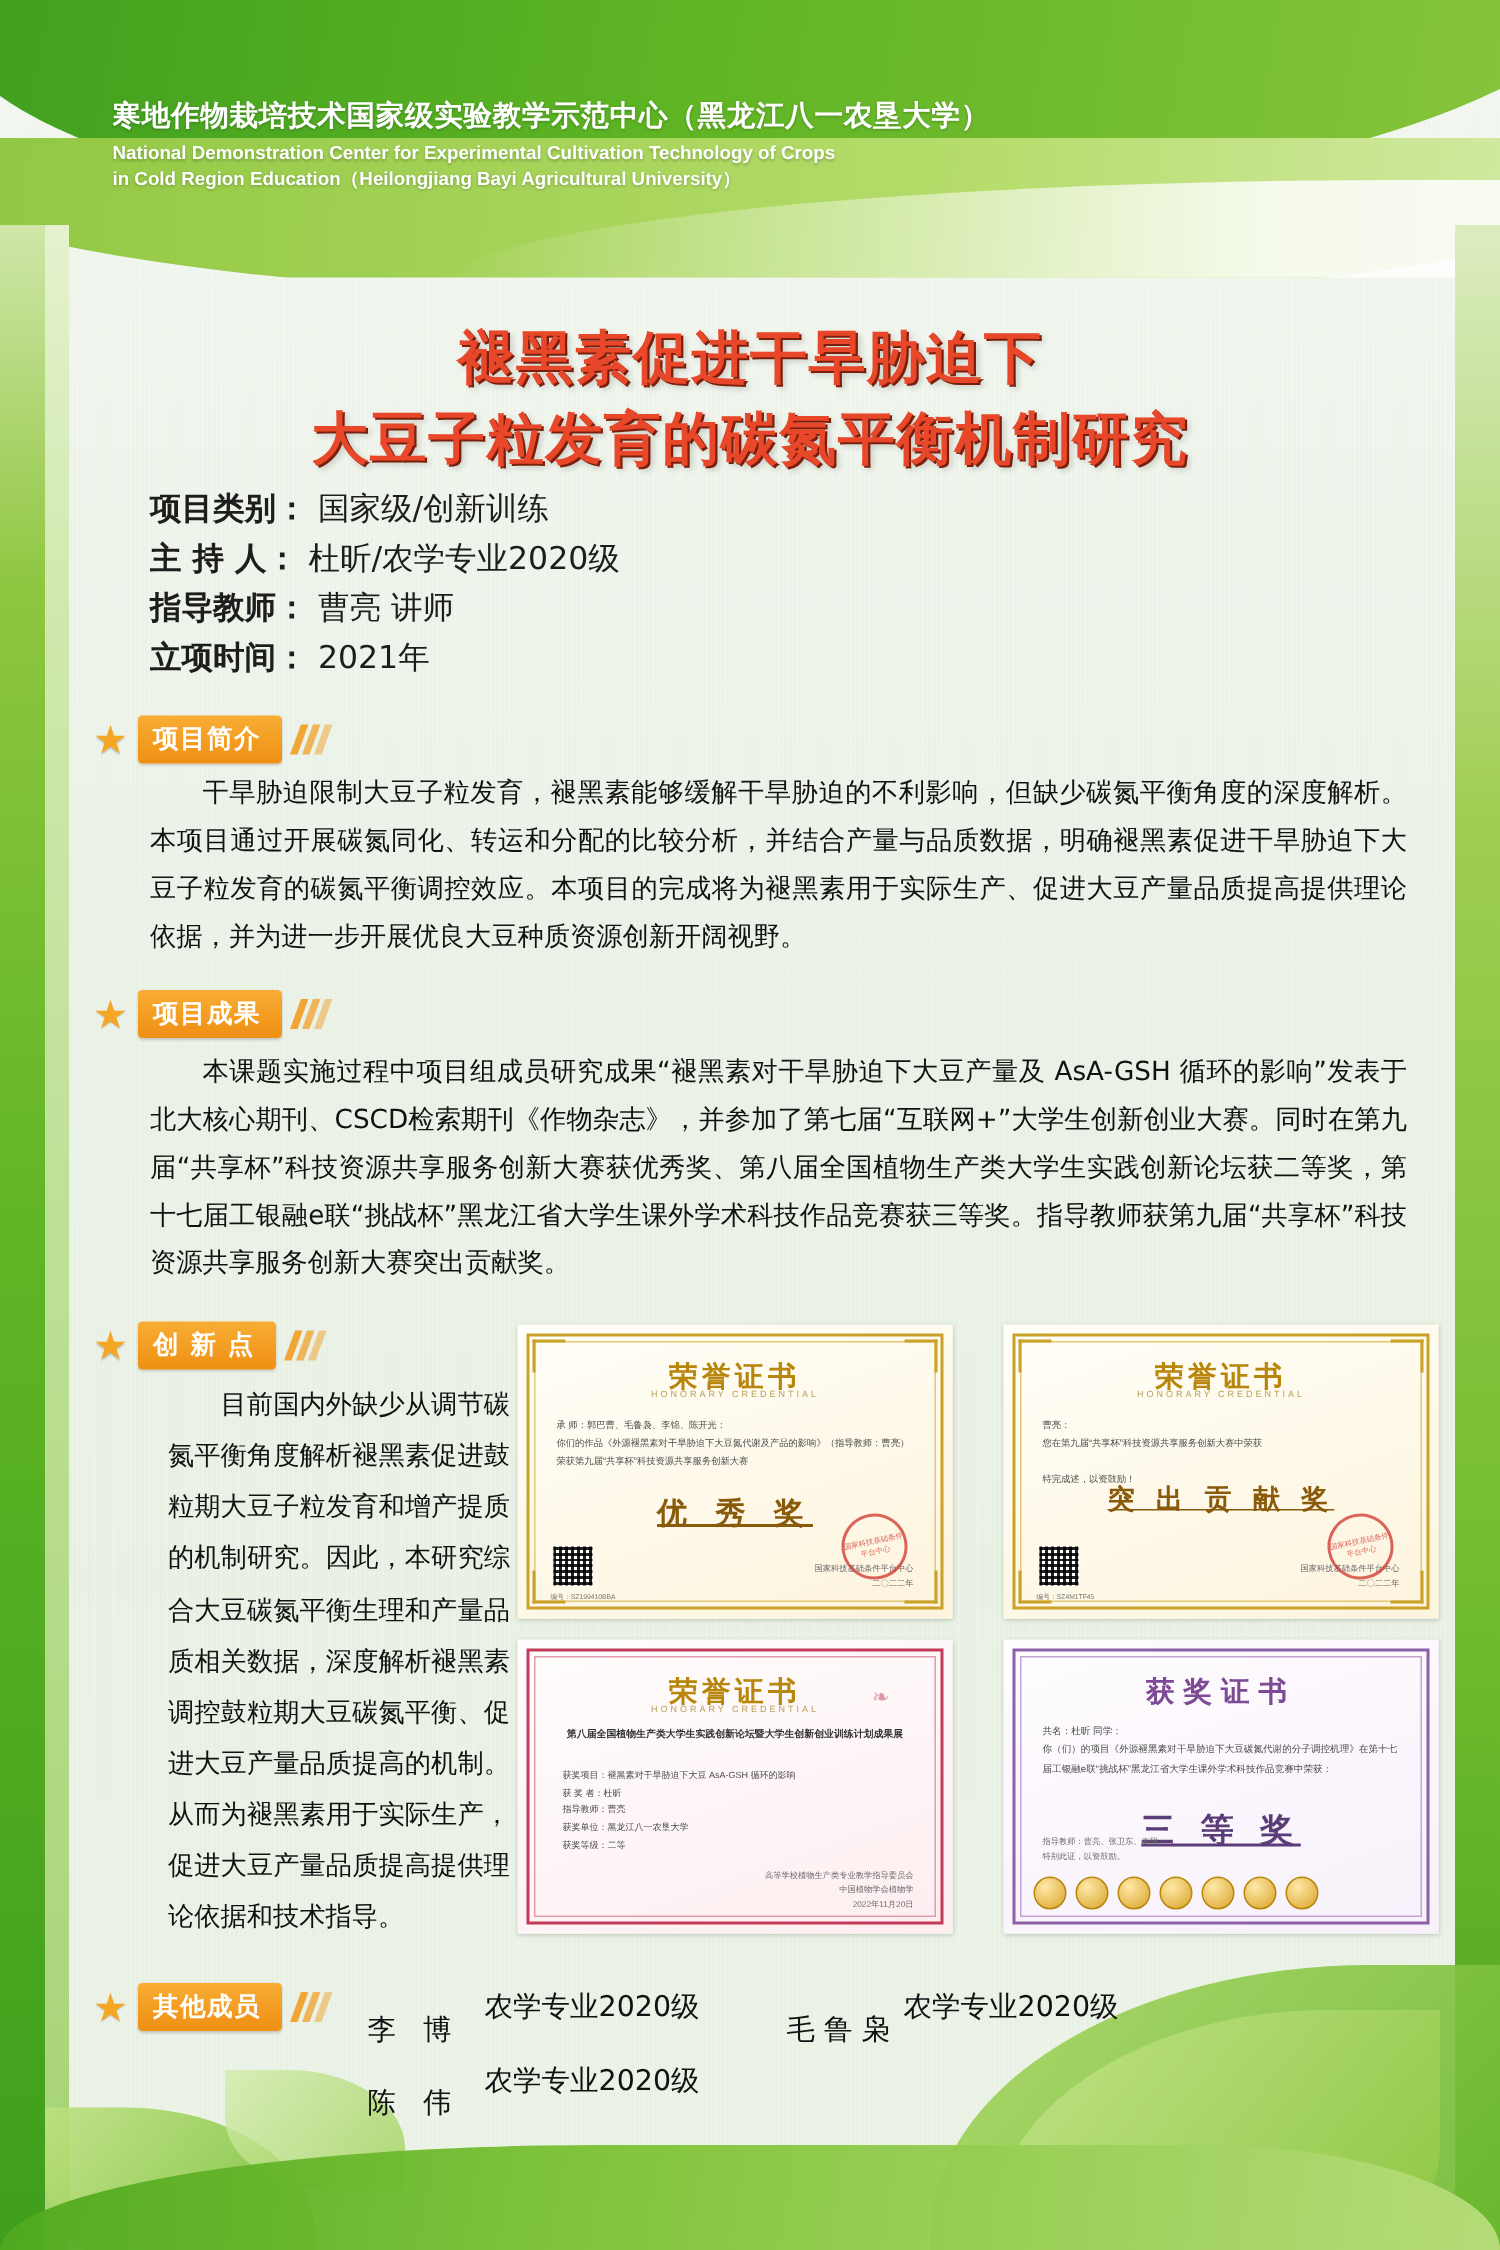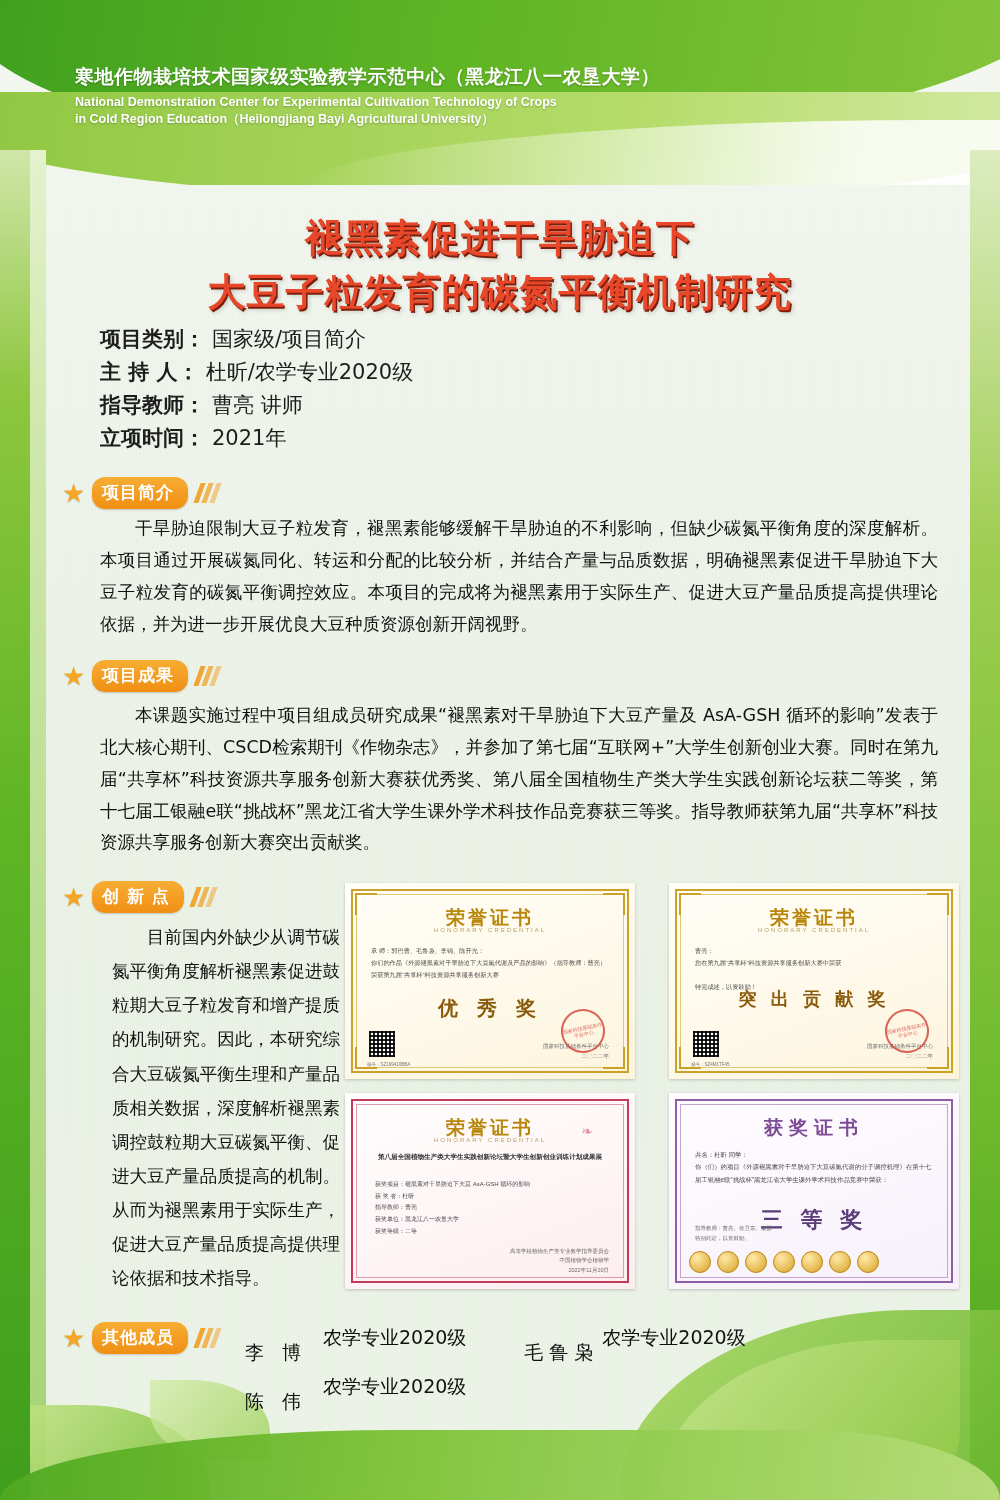--- a/index.html
+++ b/index.html
@@ -139,21 +139,21 @@
   .star {
     width: 26px; height: 26px; color: #f5a623; font-size: 26px; line-height: 26px;
     text-shadow: 0 1px 1px rgba(0,0,0,.2);
     margin-right: 4px;
   }
   .sec-pill {
     background: linear-gradient(180deg, #f8ad34, #ef8f13);
     color: #ffffff; font-family: "DejaVu Sans", sans-serif;
     font-size: 17px; font-weight: bold;
     padding: 4px 14px 5px 10px;
-    border-radius: 13px;
+    border-radius: 3px;
     letter-spacing: 1px;
     box-shadow: 0 1px 2px rgba(0,0,0,.18);
   }
   .slashes { display: flex; margin-left: 6px; }
   .slashes i {
     display: block; width: 5px; height: 20px; margin-left: 3px;
     background: #f0a02a; transform: skewX(-20deg); opacity: .95;
   }
   .slashes i:nth-child(2) { opacity: .75; }
   .slashes i:nth-child(3) { opacity: .5; }
@@ -192,20 +192,21 @@
   }
   .cert-body {
     position: absolute; top: 62px; left: 26px; right: 26px;
     font-size: 6.2px; line-height: 1.95; color: #4a4a4a;
     text-align: left;
   }
   .cert-award {
     position: absolute; left: 0; width: 100%; text-align: center;
     font-family: "DejaVu Serif", serif; font-weight: bold;
     letter-spacing: 6px;
+    text-decoration: underline;
   }
   .cert-foot {
     position: absolute; bottom: 18px; right: 26px; text-align: right;
     font-size: 5.5px; color: #6b6b6b; line-height: 1.7;
   }
   .cert-seal {
     position: absolute; width: 44px; height: 44px; border-radius: 50%;
     border: 2px solid #d0342c; color: #d0342c;
     font-size: 5px; display: flex; align-items: center; justify-content: center;
     text-align: center; opacity: .75; transform: rotate(-12deg);
@@ -284,21 +285,21 @@
 
   <div class="title-block">
     <div class="title-line">褪黑素促进干旱胁迫下</div>
     <div class="title-line">大豆子粒发育的碳氮平衡机制研究</div>
   </div>
 
   <div class="meta">
     <div class="meta-row">
       <span class="meta-label">项目类别</span>
       <span class="meta-colon">：</span>
-      <span class="meta-value">国家级/项目简介</span>
+      <span class="meta-value">国家级/创新训练</span>
     </div>
     <div class="meta-row">
       <span class="meta-label">主 持 人</span>
       <span class="meta-colon">：</span>
       <span class="meta-value">杜昕/农学专业2020级</span>
     </div>
     <div class="meta-row">
       <span class="meta-label">指导教师</span>
       <span class="meta-colon">：</span>
       <span class="meta-value">曹亮 讲师</span>

